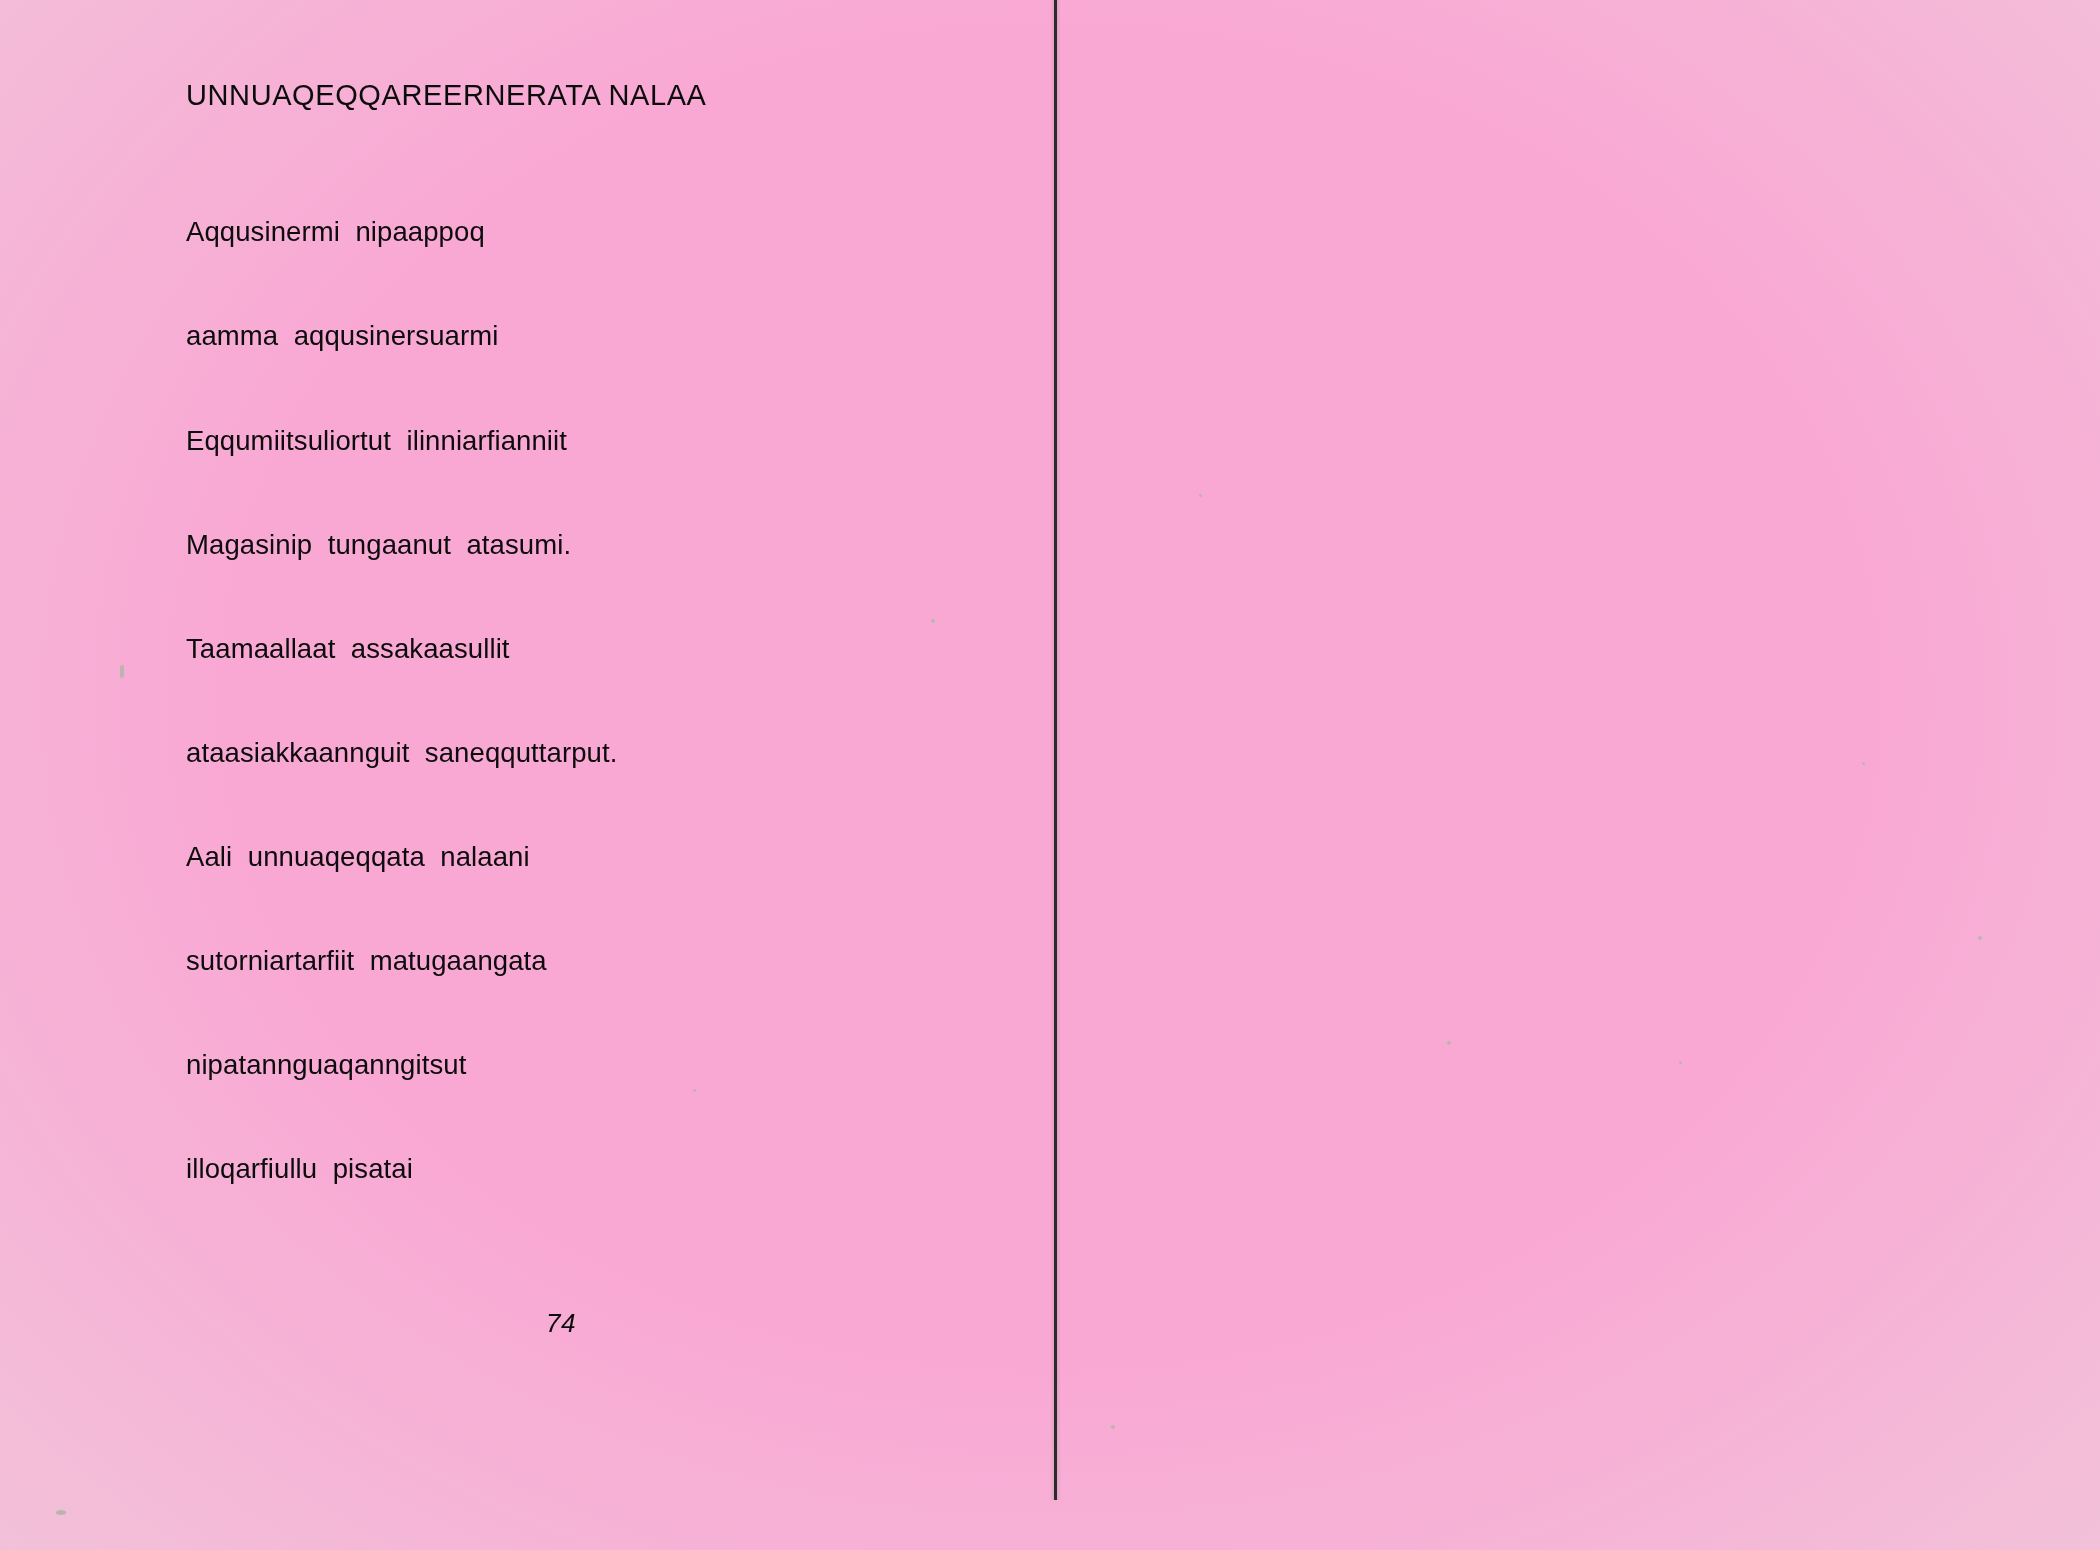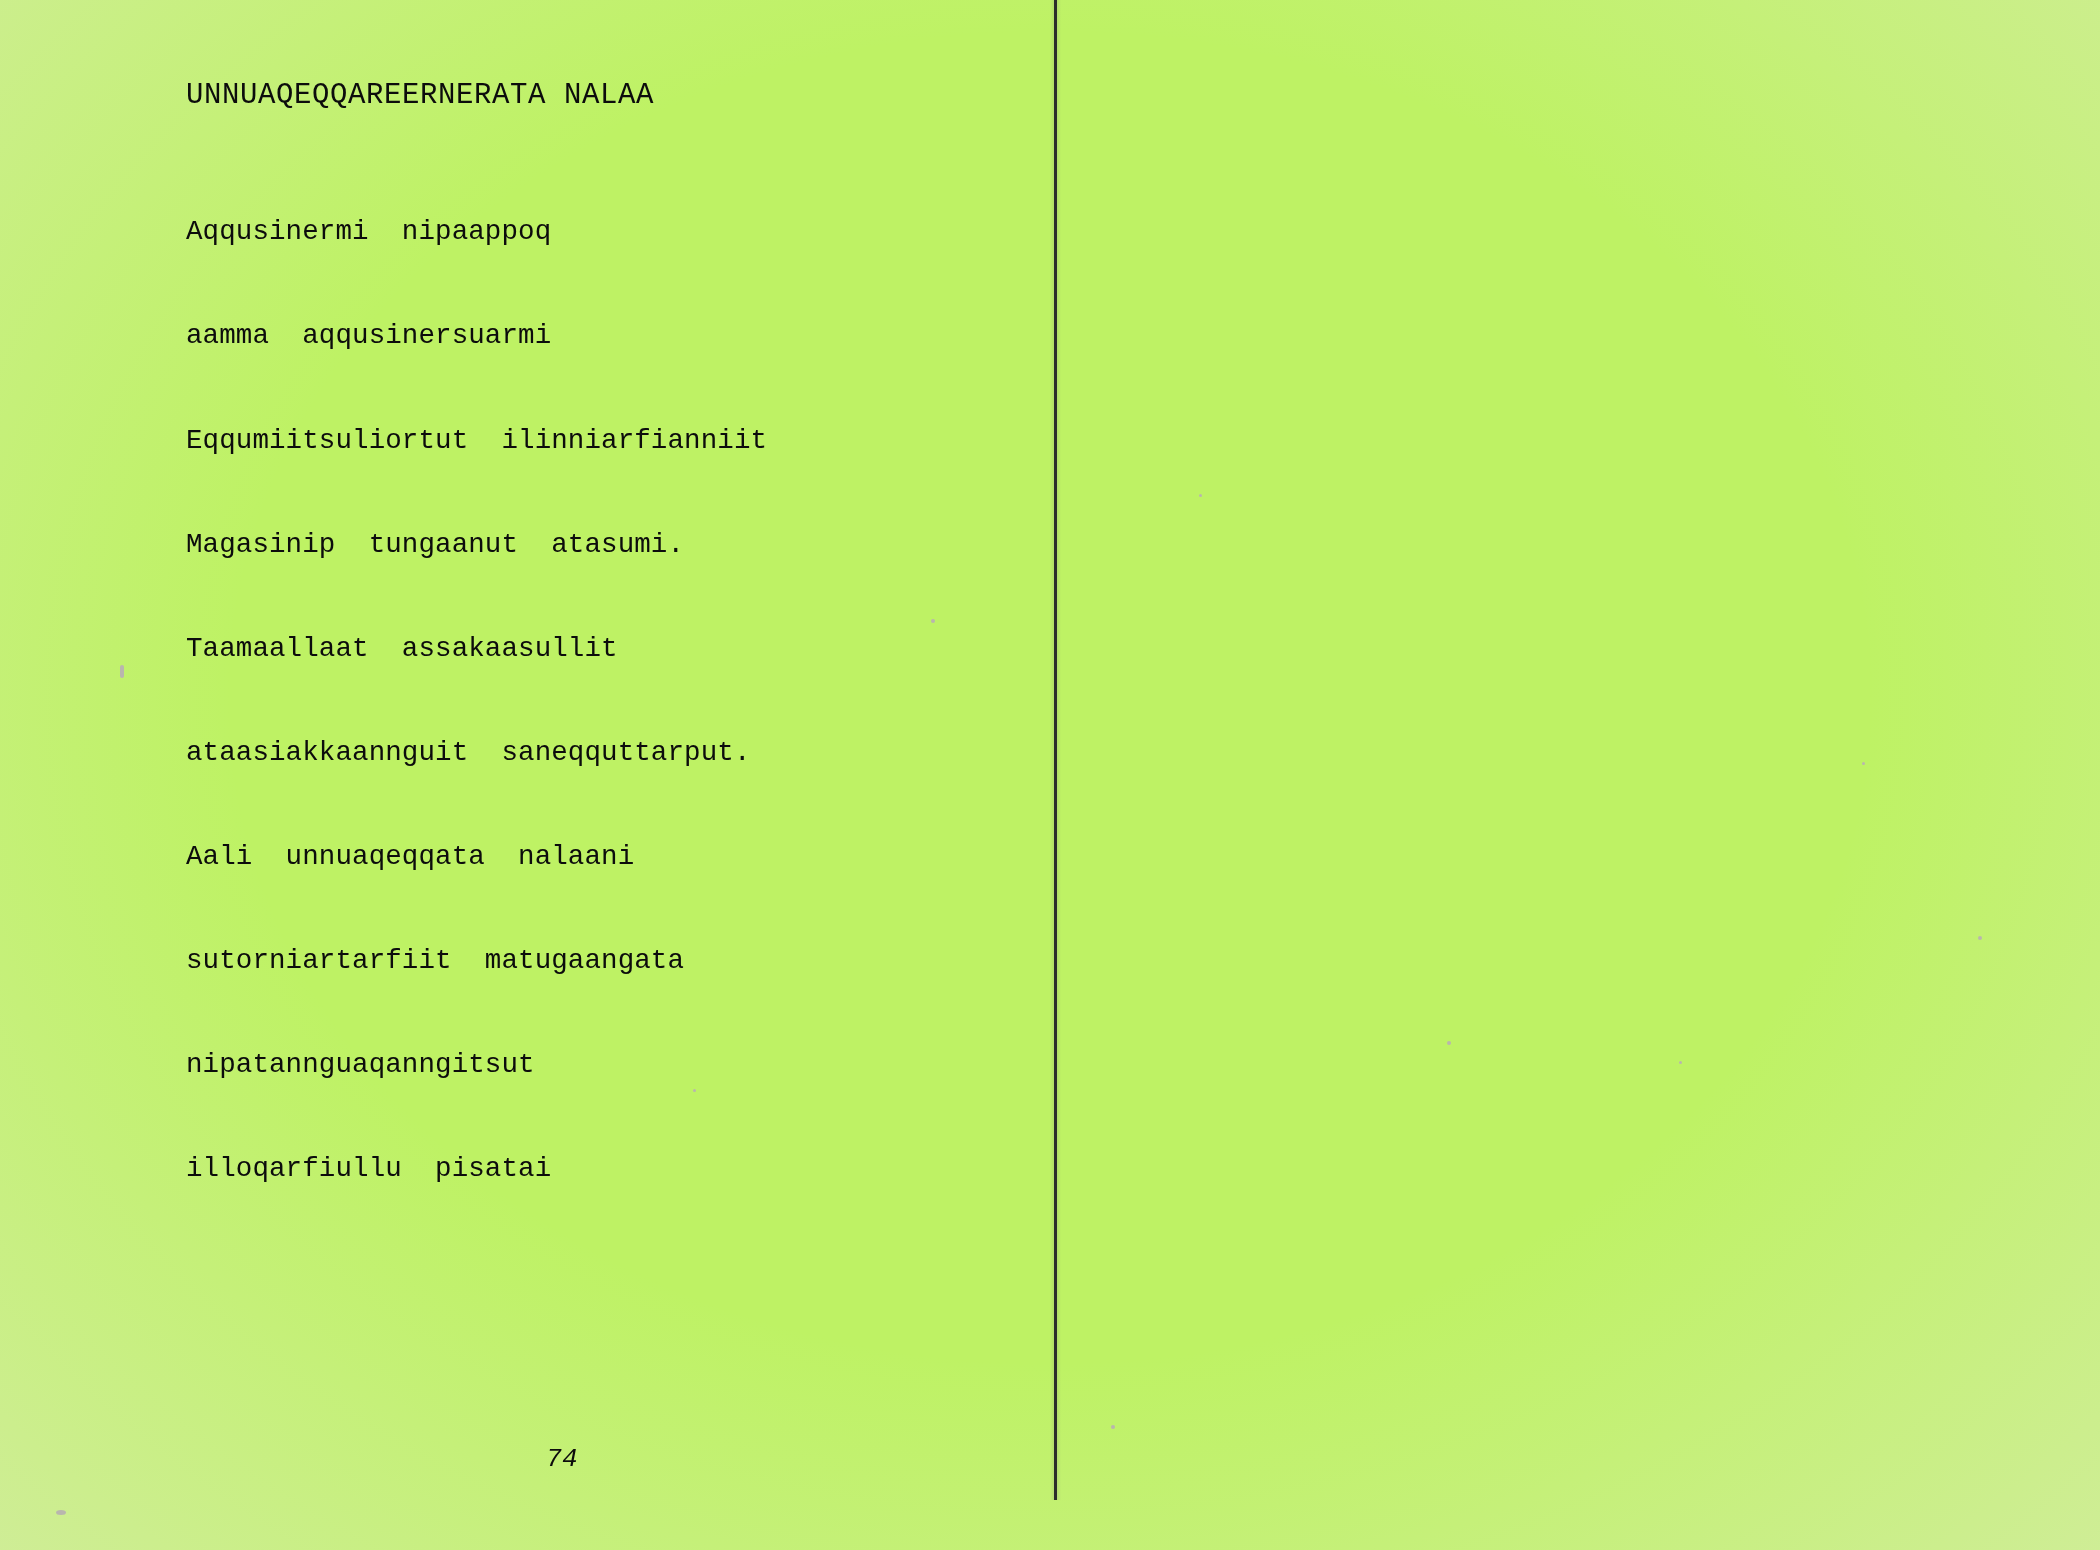--- a/index.html
+++ b/index.html
@@ -6,23 +6,23 @@
   html, body {
     margin: 0;
     padding: 0;
     background: #ffffff;
   }
 
   #page {
     position: relative;
     width: 2100px;
     height: 1550px;
-    background: #bef264;
+    background: #f9a8d4;
     overflow: hidden;
-    font-family: Liberation Mono, monospace;
+    font-family: Liberation Sans, sans-serif;
     color: #0c0c0c;
   }
 
   
   .paper-tone {
     position: absolute;
     inset: 0;
     background:
       radial-gradient(ellipse at 50% 45%, rgba(255,255,255,0) 55%, rgba(232,230,224,0.40) 100%);
     pointer-events: none;
@@ -80,21 +80,21 @@
     display: block;
     white-space: pre;
   }
 
   .folio {
     position: absolute;
     font-style: italic;
     font-size: 26px;
     letter-spacing: 0.5px;
   }
-  .folio-left  { left: 546px;  top: 1444px; }
+  .folio-left  { left: 546px;  top: 1308px; }
 
   
   .speck {
     position: absolute;
     background: #b9b6ae;
     border-radius: 50%;
     pointer-events: none;
   }
 </style>
 </head>

